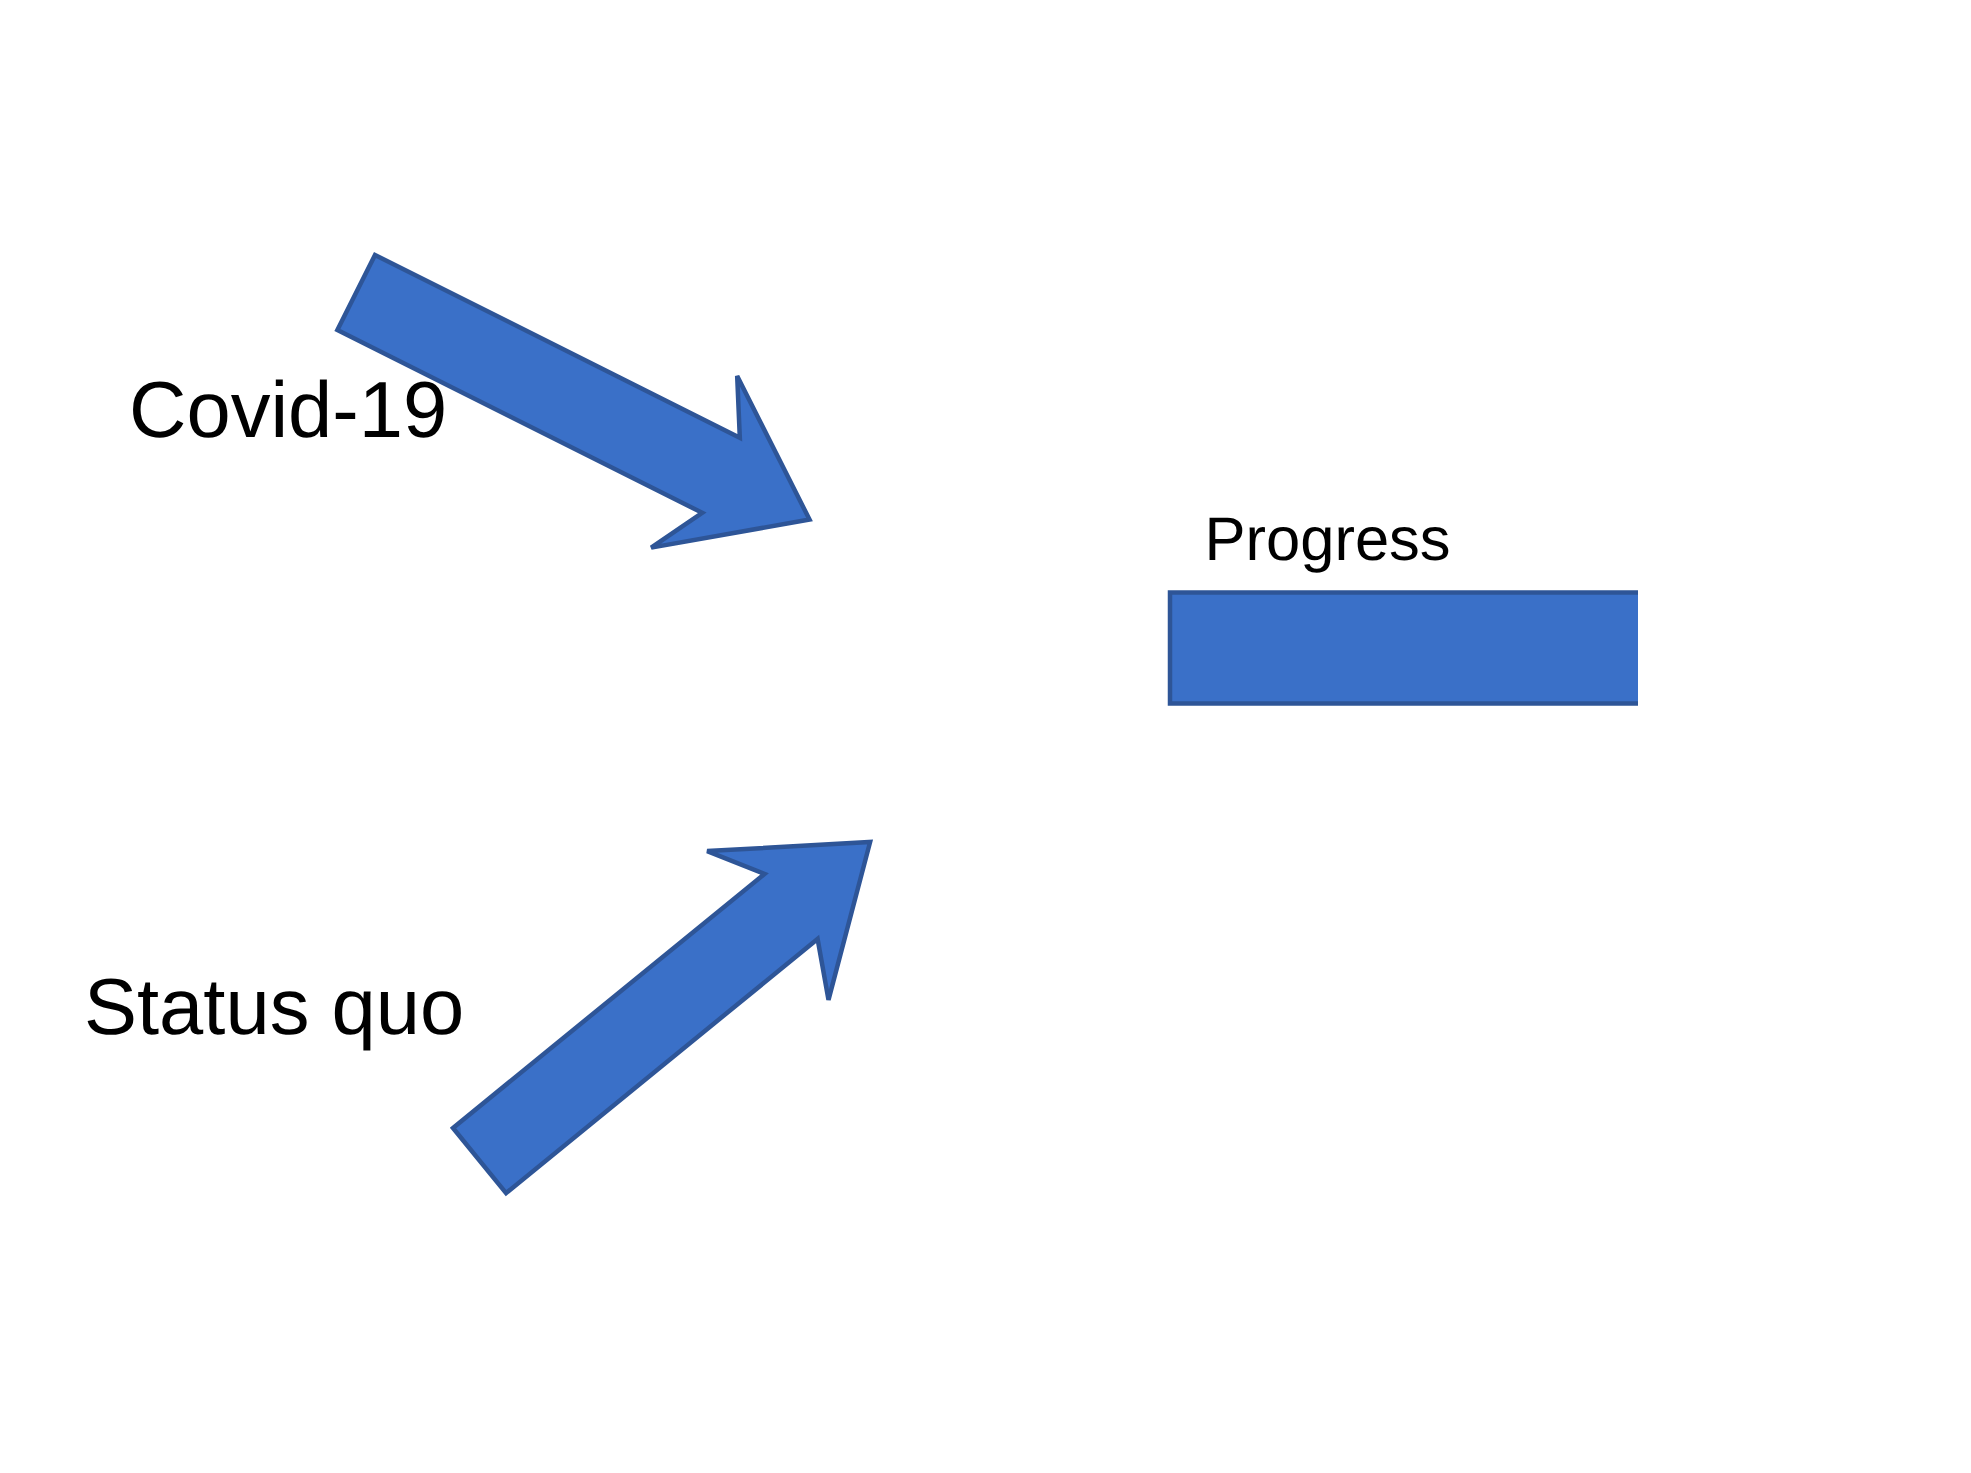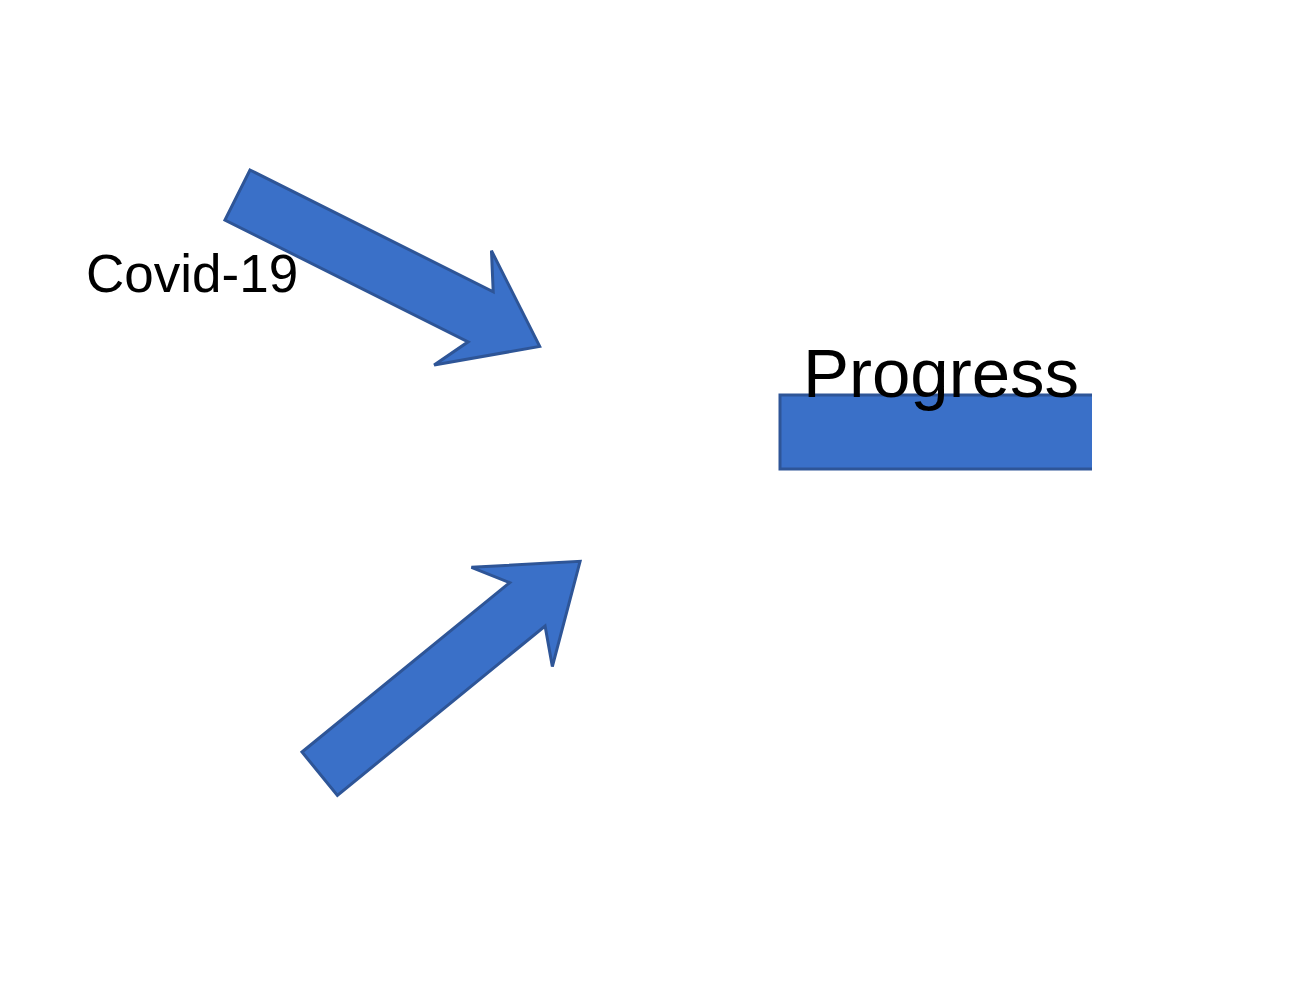--- a/index.html
+++ b/index.html
@@ -40,21 +40,21 @@
     font-size: 53px;
   }
   #label-status-quo {
     left: 56px;
     top: 645px;
     font-size: 53px;
   }
   #label-progress {
     left: 803px;
     top: 339px;
-    font-size: 69px;
+    font-size: 41px;
   }
 </style>
 </head>
 <body>
 
 <div id="canvas">
 
   <svg id="arrow-layer" viewBox="0 0 1314 982" xmlns="http://www.w3.org/2000/svg">
 
     <g transform="translate(250,170) rotate(26.6)">
@@ -86,16 +86,17 @@
                L 1192 433
                L 1122 502
                L 1122 469
                L 780 469
                Z" fill="#3A70C8" stroke="#2E5597" stroke-width="3" stroke-linejoin="miter"></path>
     </g>
   </svg>
 
   <div class="label" id="label-covid">Covid-19</div>
 
+  <div class="label" id="label-status-quo">Status quo</div>
 
   <div class="label" id="label-progress">Progress</div>
 
 </div>
 
 </body></html>

